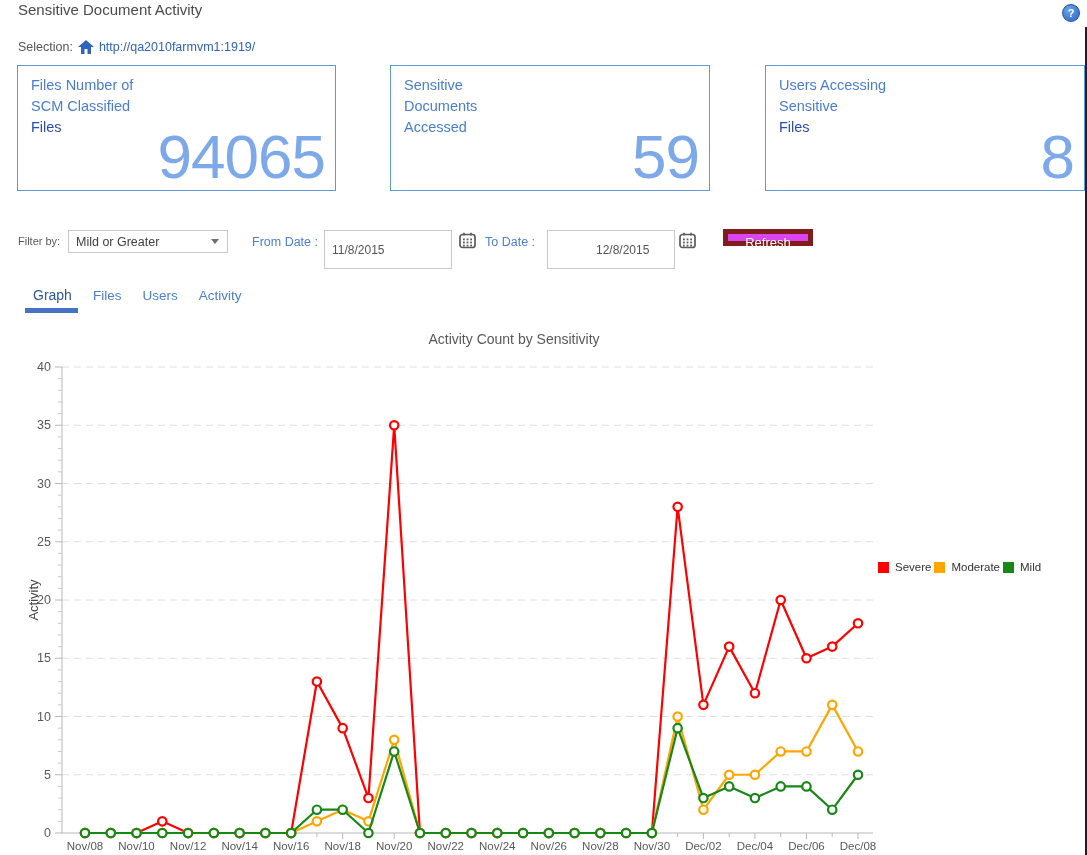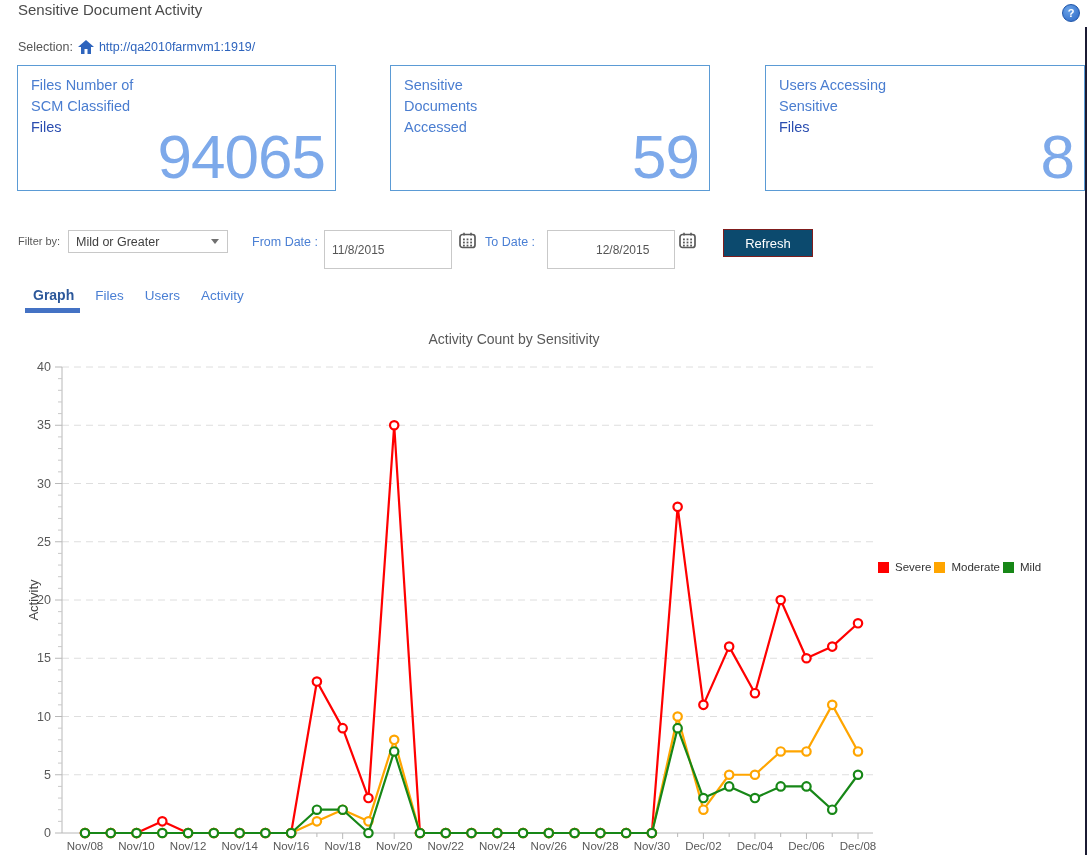--- a/index.html
+++ b/index.html
@@ -31,26 +31,26 @@
   .dropdown-text{font-size:12.5px;color:#404040;padding-left:7px;flex:1;}
   .dropdown-arrow{width:0;height:0;border-left:4px solid transparent;border-right:4px solid transparent;
      border-top:5px solid #707070;margin-right:8px;}
   .date-label{font-size:12.5px;color:#4a7fd4;top:235px;}
   .lbl-from{left:252px;} .lbl-to{left:485px;}
   .date-input{top:230px;width:128px;height:39px;border:1px solid #c9c9c9;box-sizing:border-box;
      font-family:"Liberation Sans",sans-serif;font-size:12px;color:#555;padding:0 0 0 7px;outline:none;}
   .inp-from{left:324px;} .inp-to{left:547px;padding-left:48px;}
   .cal-icon{top:232px;width:17px;height:17px;cursor:pointer;}
   .cal1{left:459px;} .cal2{left:679px;}
-  .refresh-btn{left:723px;top:229px;width:90px;height:28px;background:#0c4a6e;border:1px solid #7f1d1d;
+  .refresh-btn{left:723px;top:229px;width:90px;height:17px;background:#d946ef;border:5px solid #7f1d1d;
      color:#fff;font-size:13px;font-family:"Liberation Sans",sans-serif;cursor:pointer;}
 
   .tabs{left:33px;top:287px;display:flex;gap:21px;align-items:baseline;}
   .tab{font-size:13.5px;color:#4a7fd4;cursor:pointer;position:relative;}
-  .tab.active{font-weight:bold;font-size:14px;color:#2b579a;}
+  .tab.active{font-weight:normal;font-size:14px;color:#2b579a;}
   .tab.active .tab-underline{position:absolute;left:-8px;right:-6px;top:21px;height:5px;background:#4472c4;}
 
   .chart-title{left:0;top:331px;width:978px;text-align:center;font-size:14px;color:#595959;margin-left:25px;}
   #chart-svg{left:0;top:355px;}
   .ytick{font:12.5px "Liberation Sans",sans-serif;fill:#595959;}
   .xtick{font:11.5px "Liberation Sans",sans-serif;fill:#595959;}
   .ylabel{font:13px "Liberation Sans",sans-serif;fill:#454545;}
 
   .legend{left:878px;top:560px;display:flex;flex-direction:row;gap:3px;}
   .legend-row{display:flex;align-items:center;gap:6px;height:14px;}

